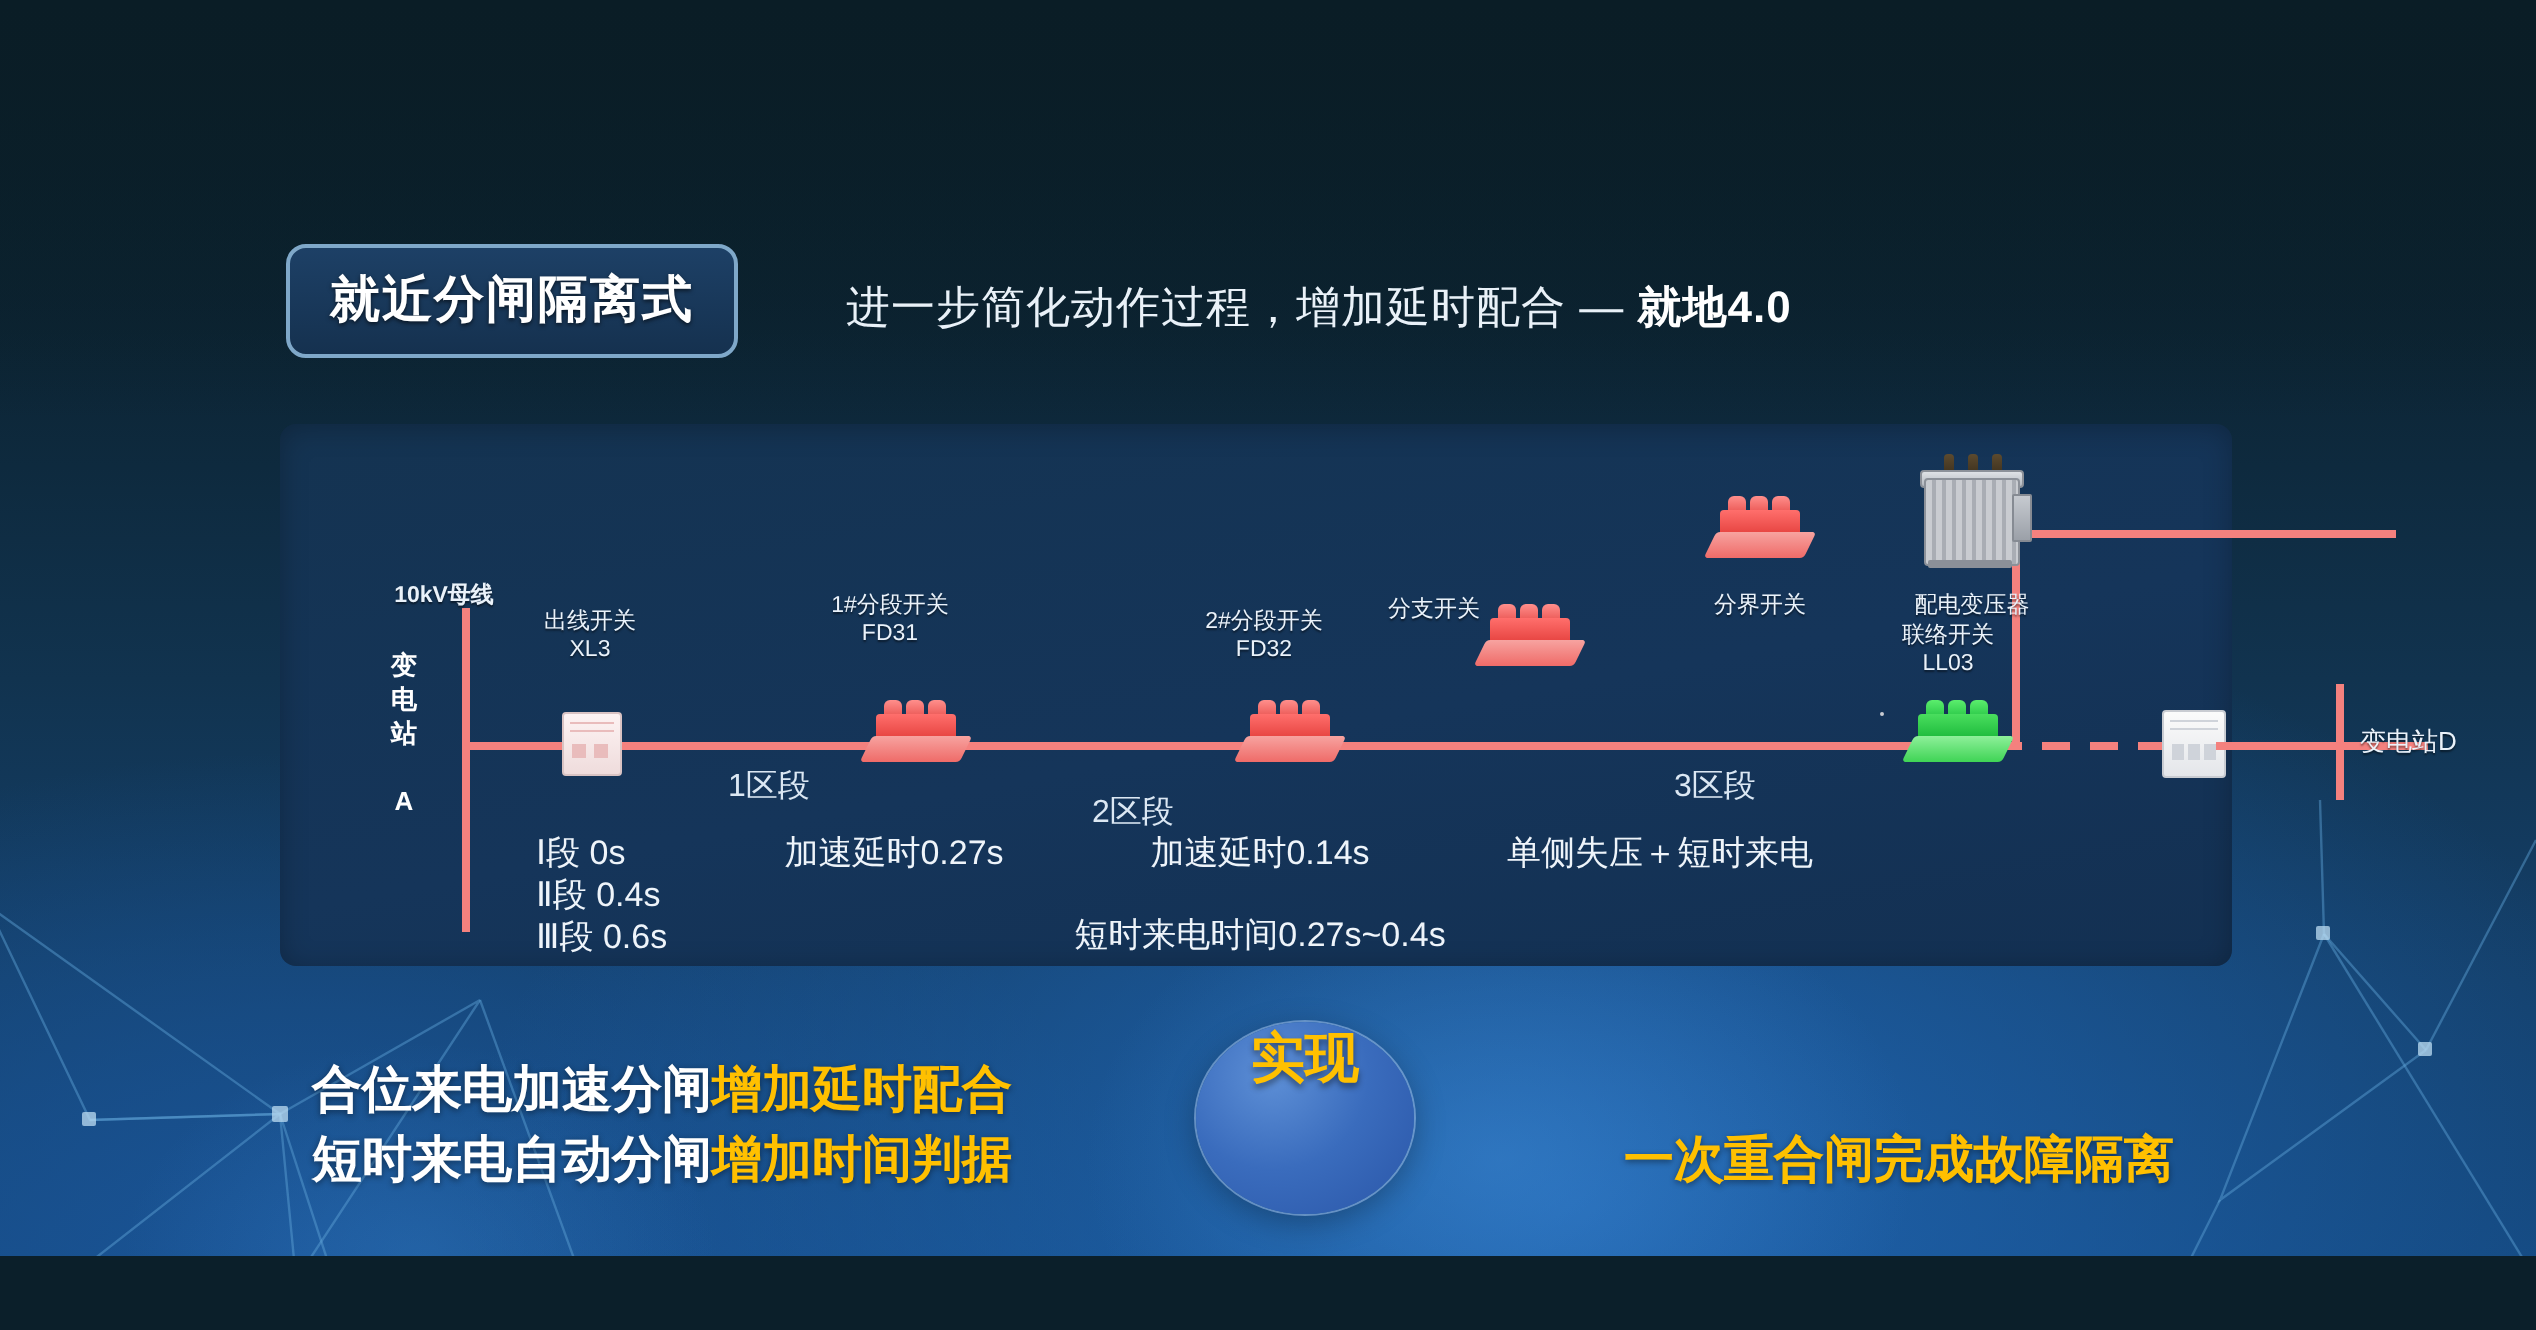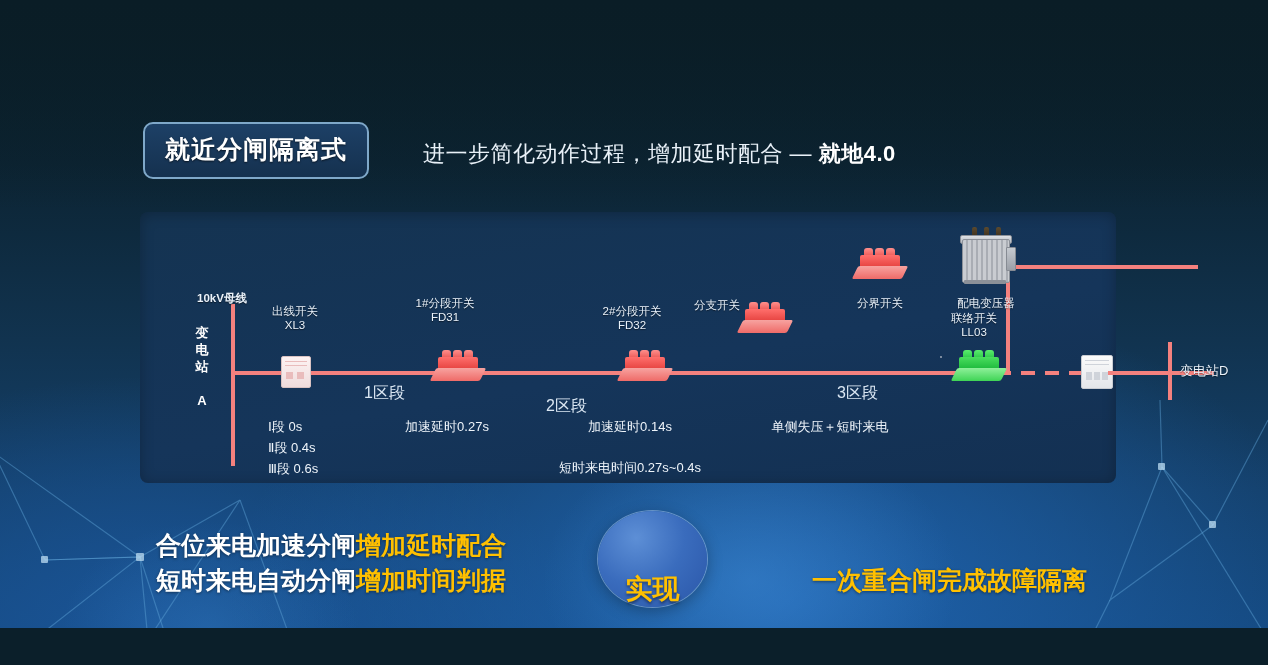--- a/index.html
+++ b/index.html
@@ -47,21 +47,21 @@
   .dash{position:absolute;height:4px;
     background:repeating-linear-gradient(to right,#f4817e 0 14px,rgba(0,0,0,0) 14px 24px);}
 
   
   .lbl{position:absolute;color:#eaf2fa;font-size:11.5px;text-align:center;line-height:14px;
     white-space:nowrap;text-shadow:0 1px 1px rgba(0,0,0,.5);}
   .lbl-b{font-weight:bold;}
   .lbl-sec{position:absolute;color:#dbe7f3;font-size:16px;white-space:nowrap;}
   .sub-v{position:absolute;color:#ffffff;font-size:13px;font-weight:bold;line-height:17px;
     text-align:center;width:20px;}
-  .note{position:absolute;color:#eef4fa;font-size:13px;text-align:center;line-height:22px;
+  .note{position:absolute;color:#eef4fa;font-size:17px;text-align:center;line-height:22px;
     white-space:nowrap;}
 
   
   .sw{position:absolute;width:54px;height:34px;}
   .sw .base{position:absolute;left:2px;top:18px;width:50px;height:13px;border-radius:2px;
     transform:skewX(-26deg);}
   .sw .body{position:absolute;left:7px;top:7px;width:40px;height:14px;border-radius:2px;}
   .sw .bush{position:absolute;top:0px;width:9px;height:12px;border-radius:3px 3px 1px 1px;}
   .sw.red .base{background:linear-gradient(180deg,#f7a3a0,#ef6b68);}
   .sw.red .body{background:linear-gradient(180deg,#ff6f6c,#e23c39);}
@@ -91,21 +91,21 @@
     background:linear-gradient(180deg,#5c4a2e,#3b2f1d);}
   .tr .base2{position:absolute;left:6px;top:53px;width:42px;height:4px;background:#8b9098;border-radius:1px;}
 
   
   .bl{position:absolute;left:156px;top:528px;font-size:25px;font-weight:bold;color:#ffffff;
     line-height:35px;white-space:nowrap;text-shadow:0 1px 3px rgba(0,0,0,.45);}
   .bl .hi{color:#ffc000;}
   .circle{position:absolute;left:598px;top:511px;width:109px;height:96px;border-radius:50%;
     background:radial-gradient(ellipse at 35% 28%,#5d8fd6 0%,#3a6cbd 48%,#2a56a8 100%);
     box-shadow:0 0 0 1px rgba(160,195,240,.55), 0 4px 16px rgba(0,0,0,.30);
-    display:flex;align-items:flex-end;justify-content:center;}
+    display:flex;align-items:flex-start;justify-content:center;}
   .circle span{color:#ffc000;font-size:27px;font-weight:bold;text-shadow:0 2px 3px rgba(0,0,0,.45);}
   .br{position:absolute;left:812px;top:528px;font-size:25px;font-weight:bold;color:#ffc000;
     line-height:35px;white-space:nowrap;text-shadow:0 1px 3px rgba(0,0,0,.45);}
 </style>
 </head>
 <body>
 
 <div id="stage">
 
   <div class="bg-base"></div>

